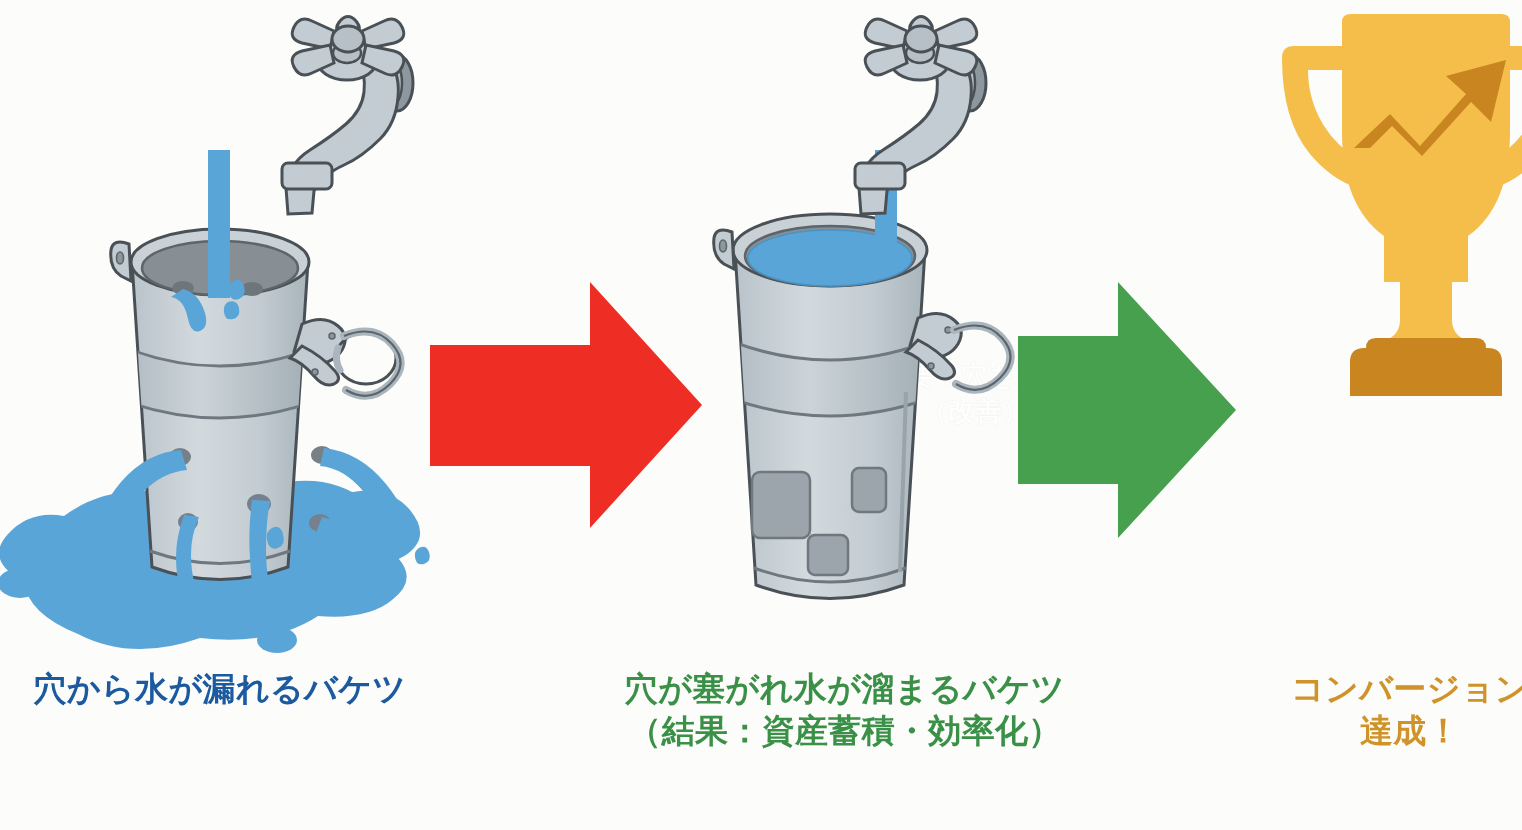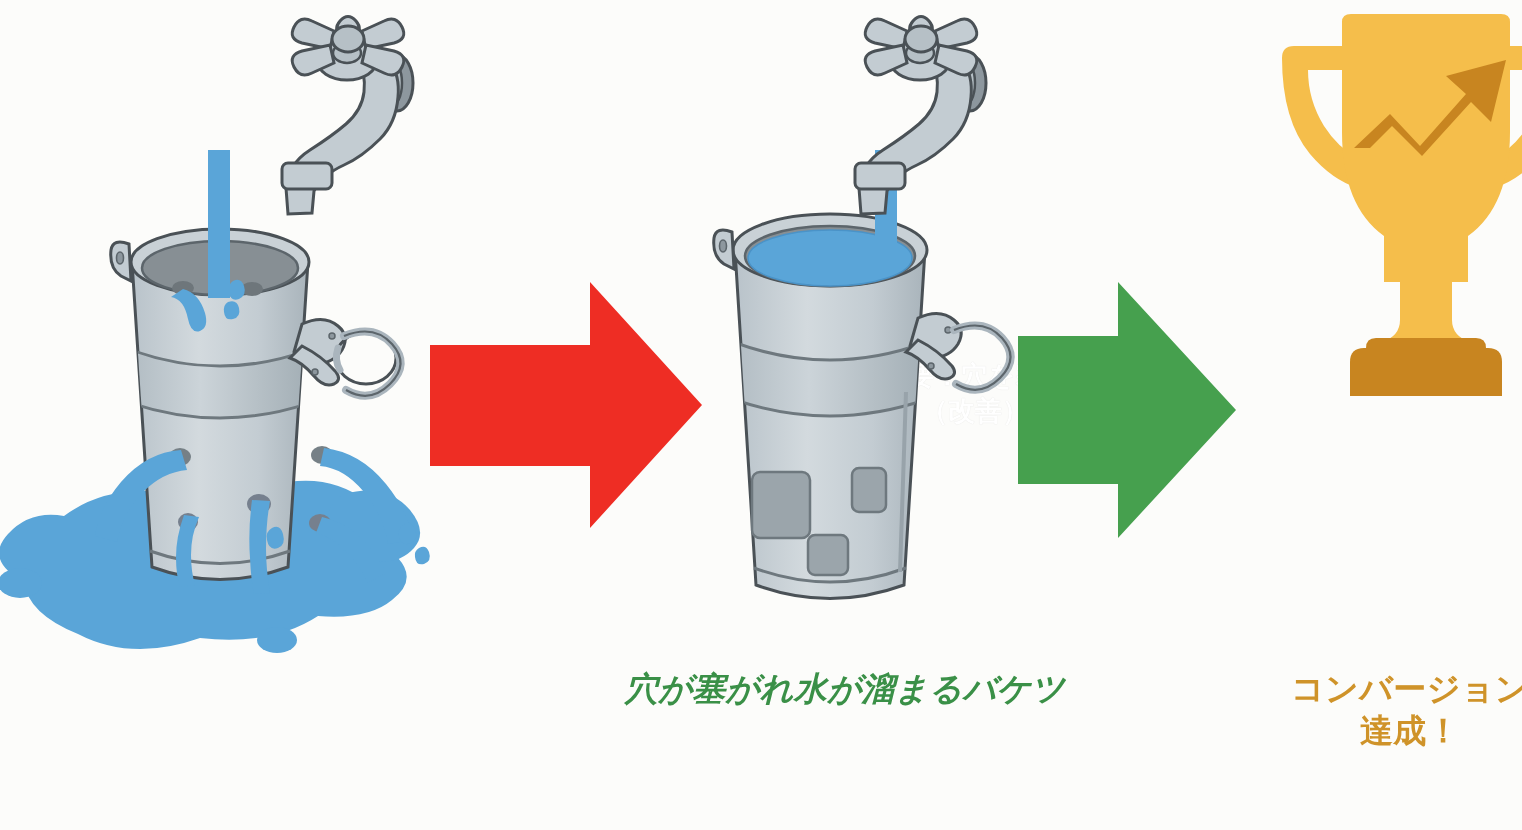--- a/index.html
+++ b/index.html
@@ -18,21 +18,21 @@
     background: #fcfcfa;
     overflow: hidden;
   }
   .panel {
     position: absolute;
     top: 0;
     height: 830px;
   }
   #panel-leaking { left: 0px;    width: 440px; }
   #panel-arrow1  { left: 420px;  width: 290px; }
-  #panel-fixed   { left: 690px;  width: 360px; font-style: italic; }
+  #panel-fixed   { left: 690px;  width: 360px; }
   #panel-arrow2  { left: 1000px; width: 250px; }
   #panel-trophy  { left: 1280px; width: 292px; }
 
   .art {
     position: absolute;
     left: 0; top: 0;
   }
 
   .caption {
     position: absolute;
@@ -180,21 +180,21 @@
           <path d="M68 6 q8 -9 16 0 q7 8 -1 16 l-14 0 q-8 -8 -1 -16 Z" fill="#c3ccd2" stroke="#4a5156" stroke-width="3"></path>
           <path d="M40 6 q-12 -6 -18 6 q-6 12 8 16 l28 6 4 -18 Z" fill="#c3ccd2" stroke="#4a5156" stroke-width="3"></path>
           <path d="M112 6 q12 -6 18 6 q6 12 -8 16 l-28 6 -4 -18 Z" fill="#c3ccd2" stroke="#4a5156" stroke-width="3"></path>
           <path d="M40 58 q-12 6 -18 -6 q-6 -12 8 -16 l28 -6 4 18 Z" fill="#c3ccd2" stroke="#4a5156" stroke-width="3"></path>
           <path d="M112 58 q12 6 18 -6 q6 -12 -8 -16 l-28 -6 -4 18 Z" fill="#c3ccd2" stroke="#4a5156" stroke-width="3"></path>
           <ellipse cx="76" cy="24" rx="16" ry="13" fill="#b6c0c6" stroke="#4a5156" stroke-width="3"></ellipse>
         </g>
       </g>
     </svg>
 
-    <div class="caption" id="caption-leaking"><br></div>
+    <div class="caption" id="caption-leaking"><span>穴から水が漏れるバケツ</span><br></div>
   </div>
 
   <div class="panel" id="panel-arrow1">
     <svg class="art" width="290" height="560" viewBox="0 0 290 560" style="top:270px;">
       <path d="M10 75 L170 75 L170 12 L282 135 L170 258 L170 196 L10 196 Z" fill="#ee2d24"></path>
     </svg>
     <div class="arrow-label" id="arrow1-label"><span>重要：穴を塞ぐ</span><br><span>（改善）</span></div>
   </div>
 
   <div class="panel" id="panel-fixed">
@@ -263,21 +263,21 @@
           <path d="M68 6 q8 -9 16 0 q7 8 -1 16 l-14 0 q-8 -8 -1 -16 Z" fill="#c3ccd2" stroke="#4a5156" stroke-width="3"></path>
           <path d="M40 6 q-12 -6 -18 6 q-6 12 8 16 l28 6 4 -18 Z" fill="#c3ccd2" stroke="#4a5156" stroke-width="3"></path>
           <path d="M112 6 q12 -6 18 6 q6 12 -8 16 l-28 6 -4 -18 Z" fill="#c3ccd2" stroke="#4a5156" stroke-width="3"></path>
           <path d="M40 58 q-12 6 -18 -6 q-6 -12 8 -16 l28 -6 4 18 Z" fill="#c3ccd2" stroke="#4a5156" stroke-width="3"></path>
           <path d="M112 58 q12 6 18 -6 q6 -12 -8 -16 l-28 -6 -4 18 Z" fill="#c3ccd2" stroke="#4a5156" stroke-width="3"></path>
           <ellipse cx="76" cy="24" rx="16" ry="13" fill="#b6c0c6" stroke="#4a5156" stroke-width="3"></ellipse>
         </g>
       </g>
     </svg>
 
-    <div class="caption" id="caption-fixed" style="left:-105px;"><span>穴が塞がれ水が溜まるバケツ</span><br></div>
+    <div class="caption" id="caption-fixed" style="left:-105px;"><span>穴が塞がれ水が溜まるバケツ</span><br><span>（結果：資産蓄積・効率化）</span></div>
   </div>
 
   <div class="panel" id="panel-arrow2">
     <svg class="art" width="250" height="280" viewBox="0 0 250 280" style="top:270px;">
       <path d="M18 66 L118 66 L118 12 L236 140 L118 268 L118 214 L18 214 Z" fill="#46a04e"></path>
     </svg>
   </div>
 
   <div class="panel" id="panel-trophy">
     <svg class="art" width="292" height="670" viewBox="0 0 292 670">

